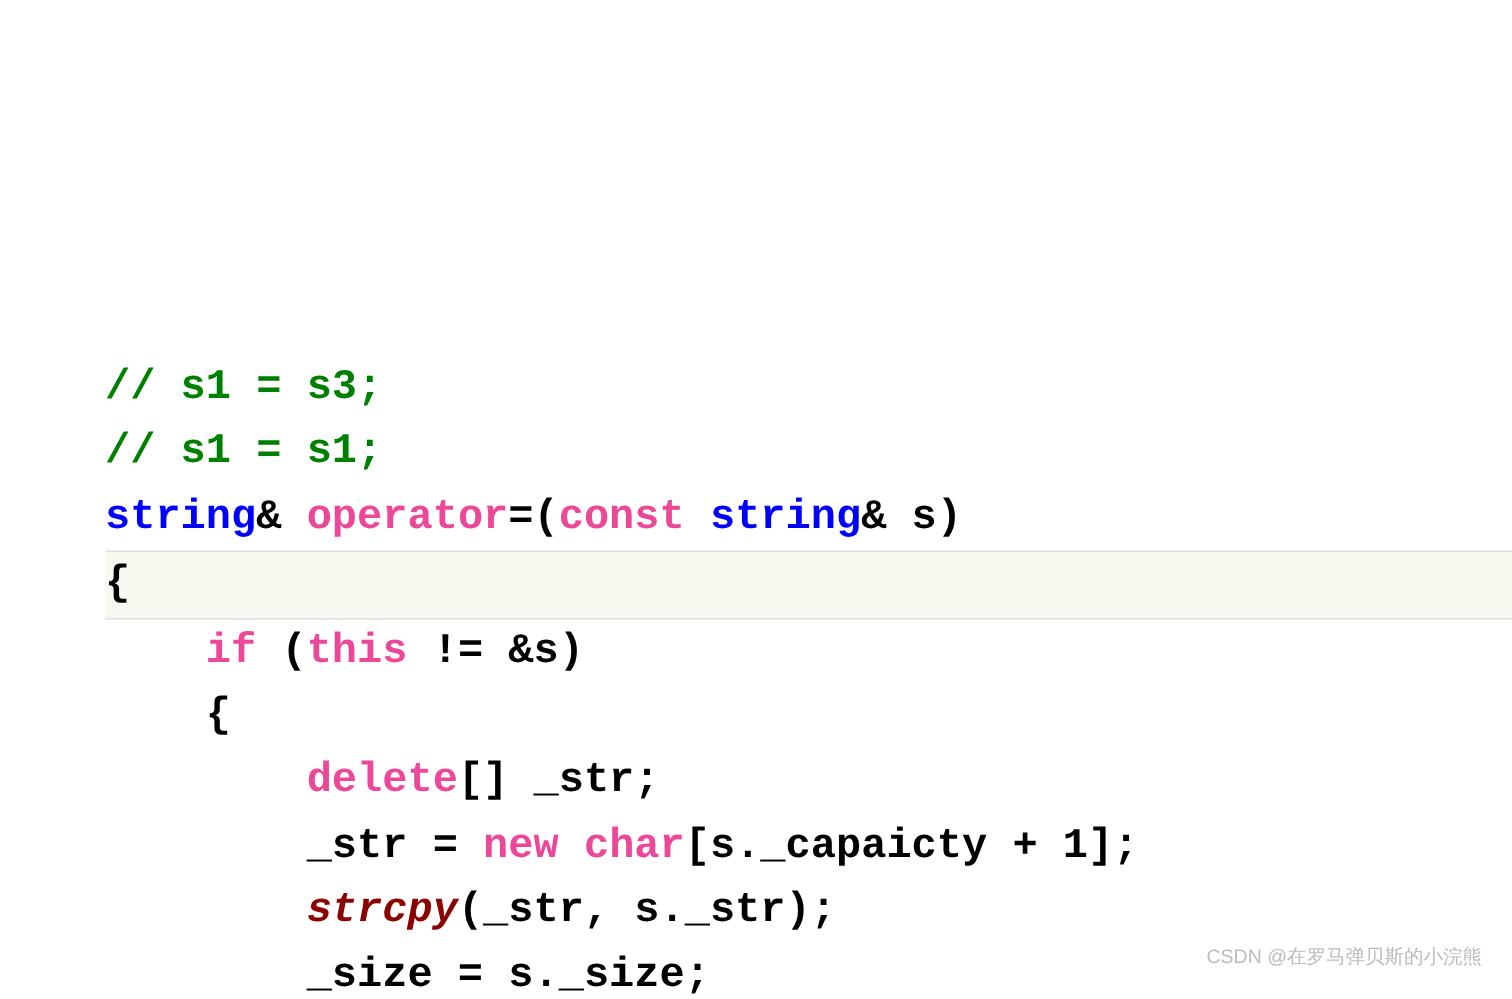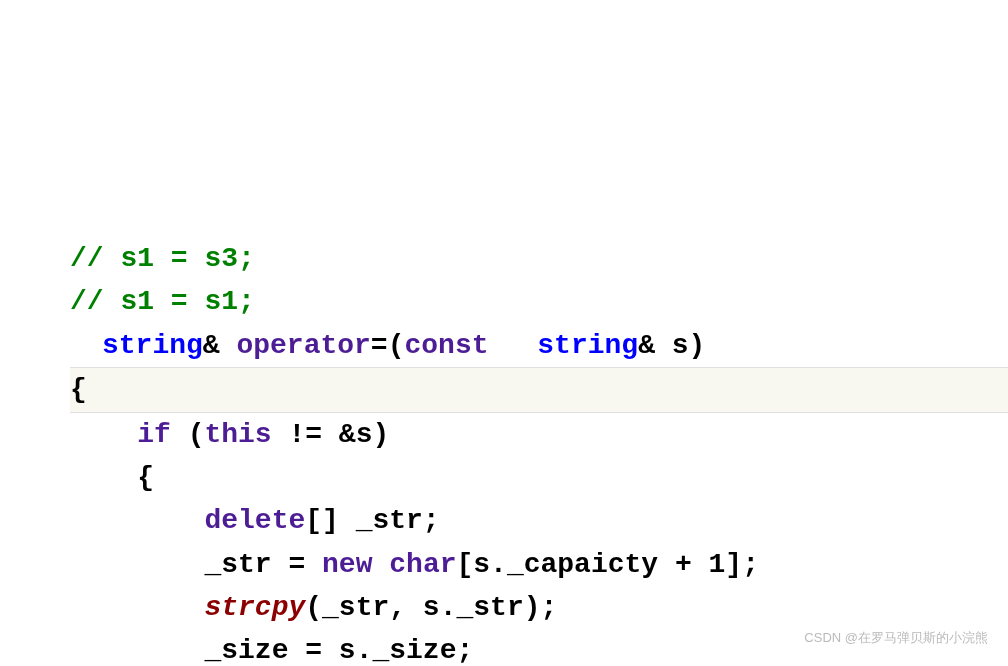--- a/index.html
+++ b/index.html
@@ -17,22 +17,22 @@
       white-space: pre;
       width: 1008px;
       height: 666px;
       overflow: hidden;
       position: relative;
     }
     .code-container {
       padding-left: 70px;
     }
     .comment { color: #008000; }
-    .keyword { color: #4c1d95; }
-    .type { color: #0000ff; margin-left: 32px; }
+    .keyword { color: #ec4899; }
+    .type { color: #0000ff; }
     .plain { color: #000000; }
     .func { color: #8b0000; font-style: italic; margin-top: 16px; }
     .highlight-line {
       background: #f8f8f0;
       display: block;
       width: 100%;
       border-top: 1px solid #e0e0e0;
       border-bottom: 1px solid #e0e0e0;
     }
     .line {

